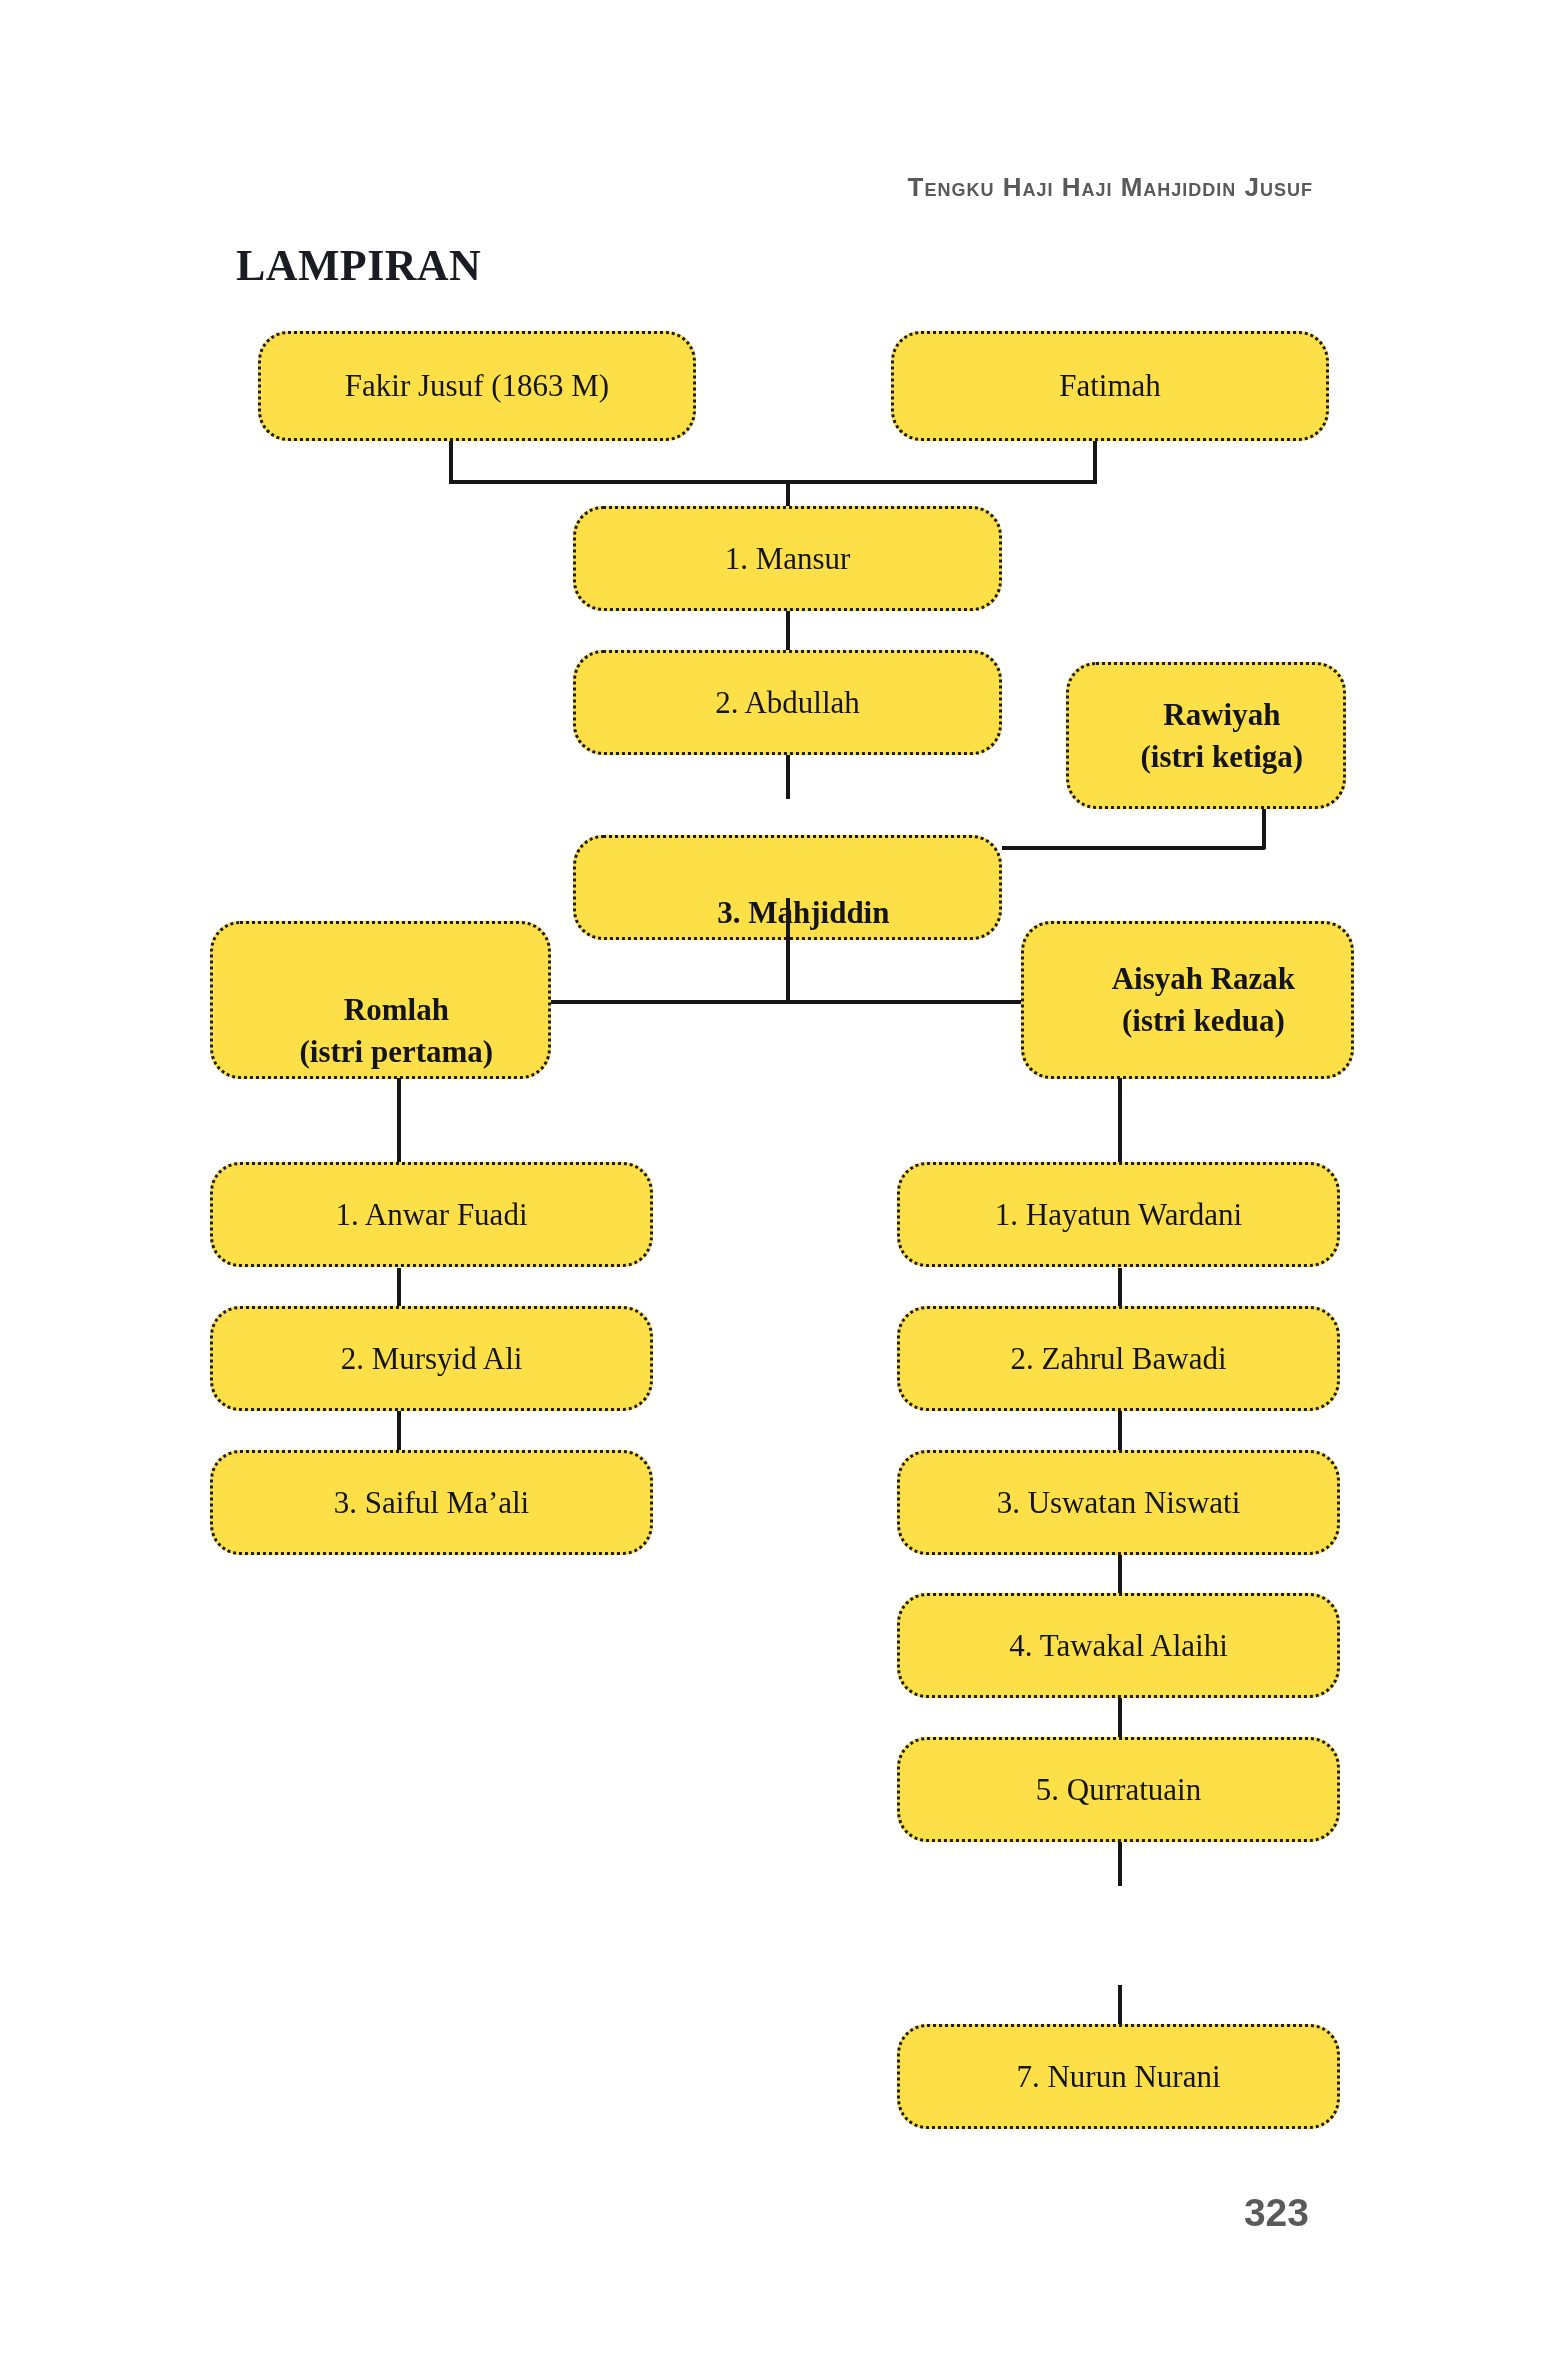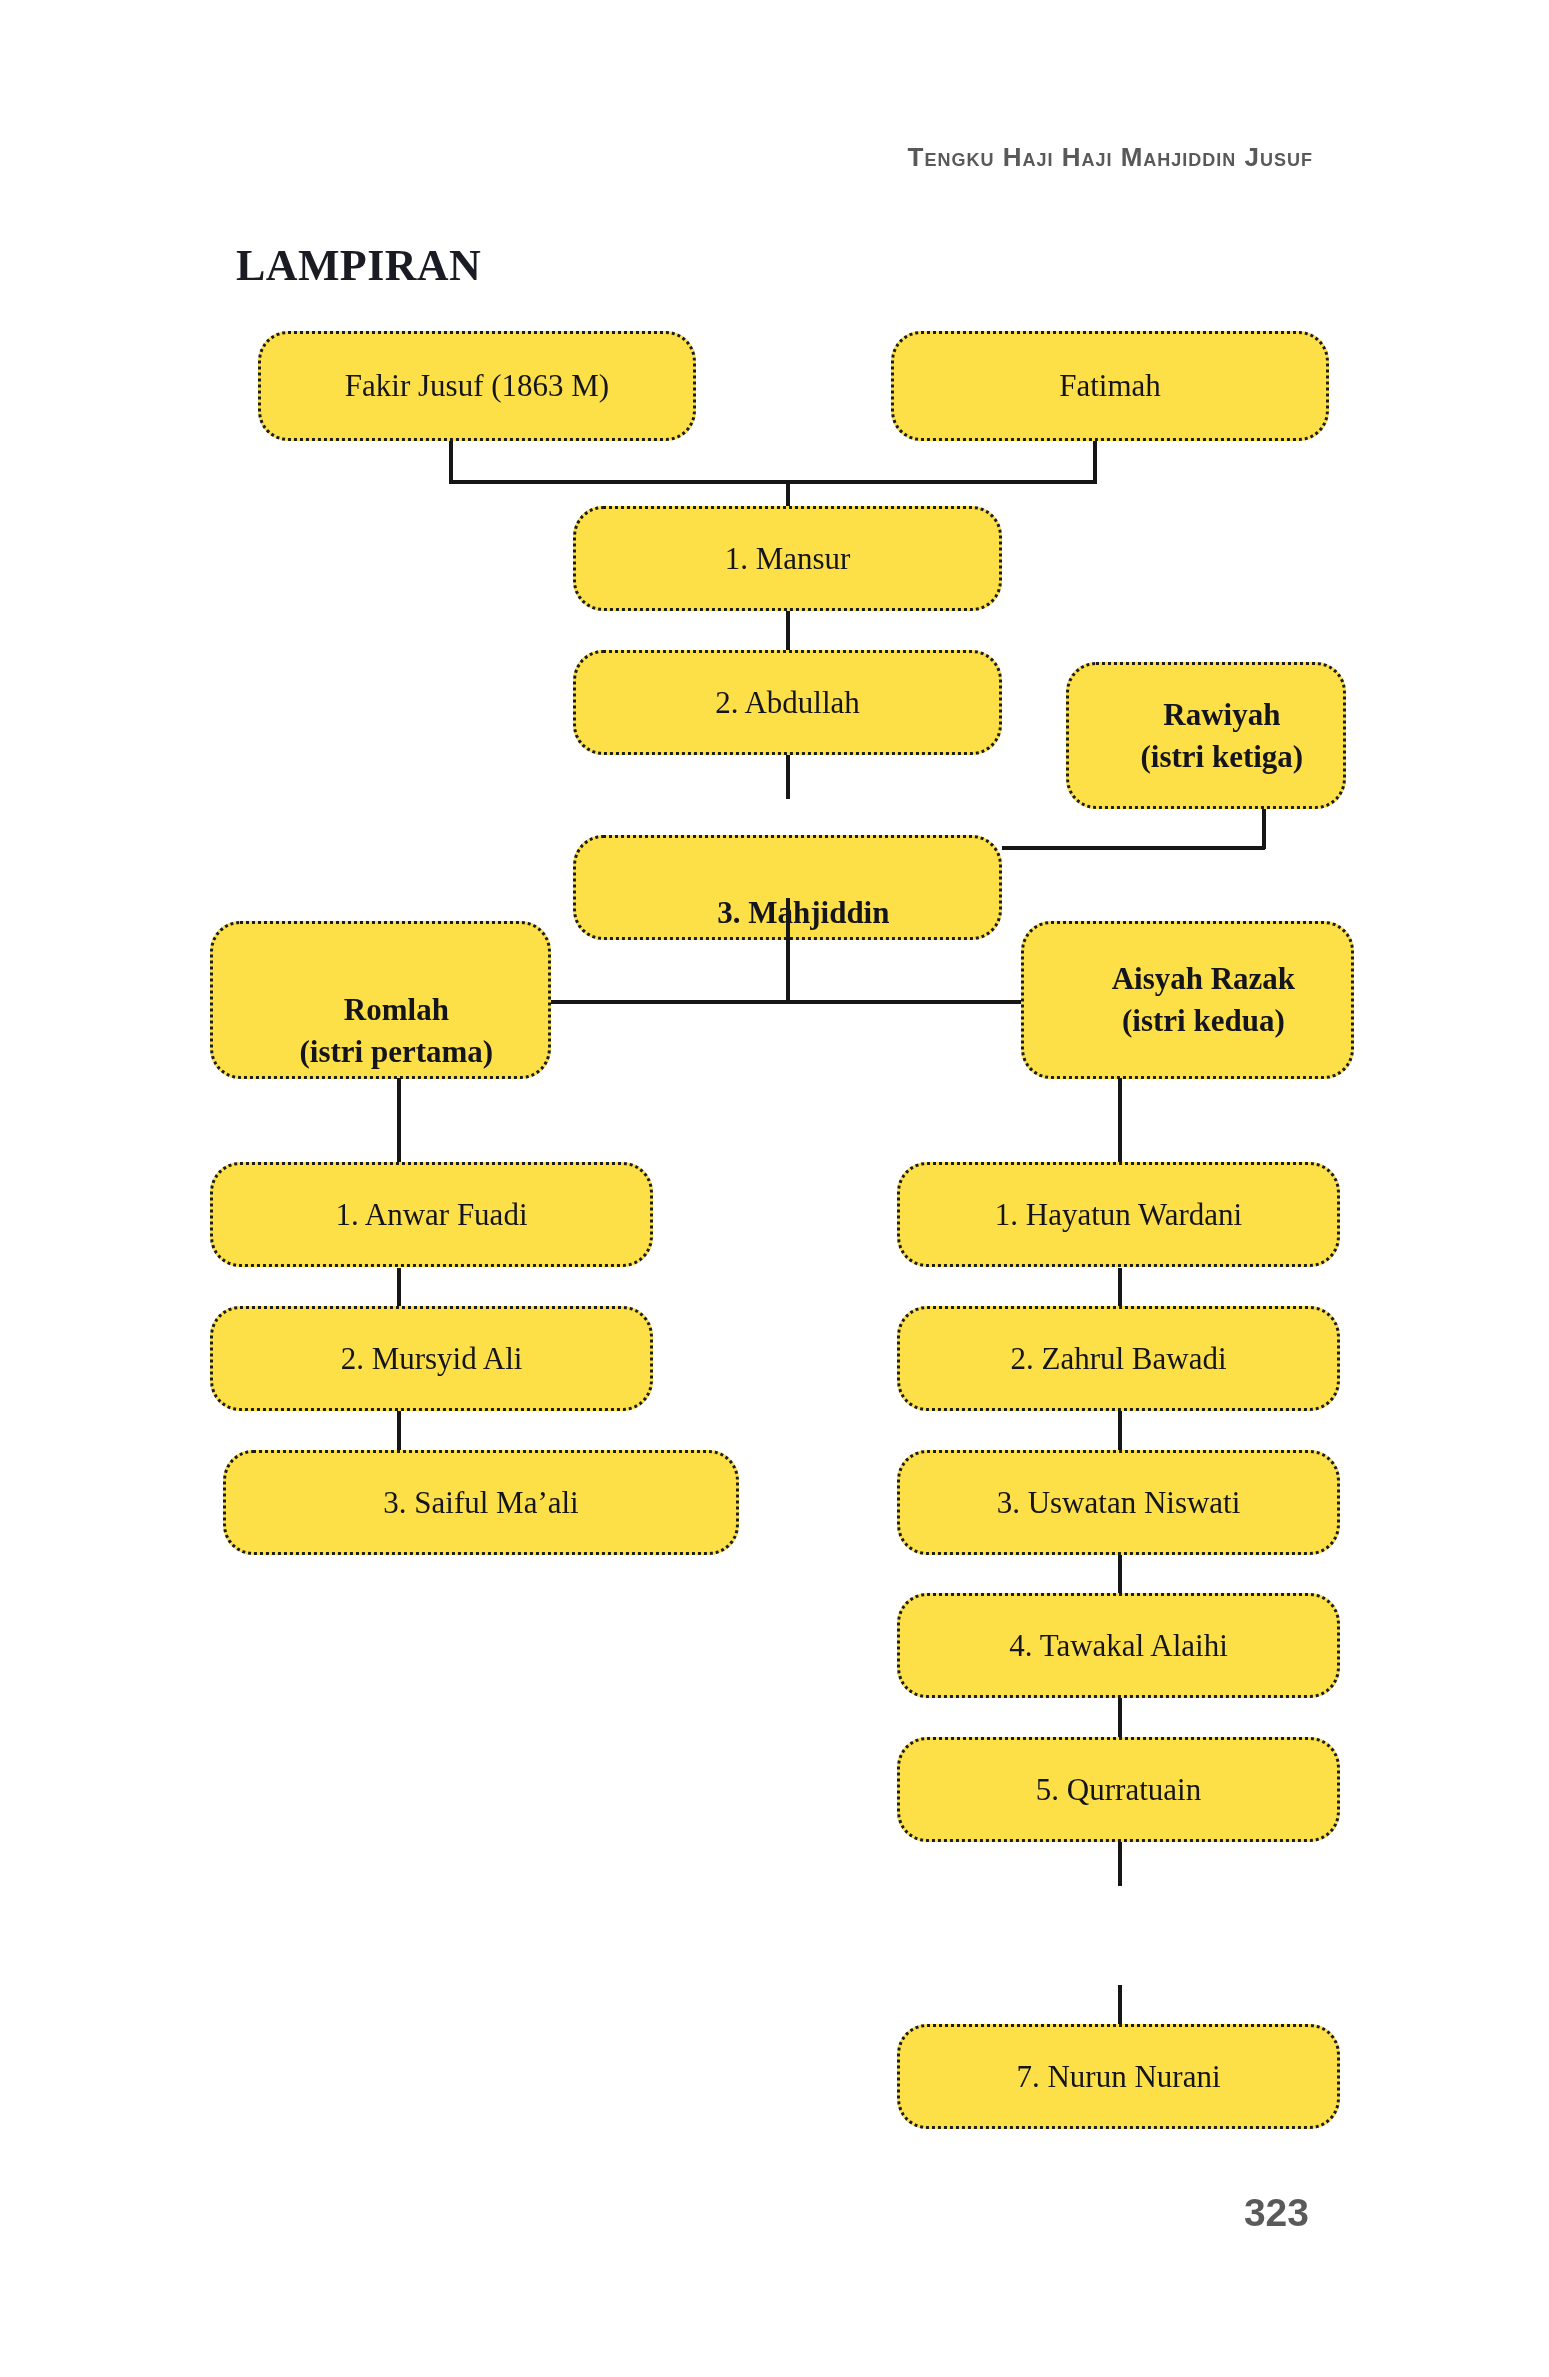--- a/index.html
+++ b/index.html
@@ -87,21 +87,21 @@
     background: #161616;
   }
   .conn.v { width: 3.5px; }
   .conn.h { height: 3.5px; }
 </style>
 </head>
 <body>
 
 <div id="page">
 
-  <div id="running-head" style="text-transform: none; font-variant: small-caps;">Tengku Haji Haji Mahjiddin Jusuf</div>
+  <div id="running-head" style="text-transform: none; font-variant: small-caps; margin-top: 30px;">Tengku Haji Haji Mahjiddin Jusuf</div>
 
   <div id="lampiran-title">LAMPIRAN</div>
 
   <div class="node" style="left:258px; top:331px; width:438px; height:110px;">
     <span class="lines">Fakir Jusuf (1863 M)</span>
   </div>
 
   <div class="node" style="left:891px; top:331px; width:438px; height:110px;">
     <span class="lines">Fatimah</span>
   </div>
@@ -158,21 +158,21 @@
   <div class="node" style="left:210px; top:1162px; width:443px; height:105px;">
     <span class="lines">1. Anwar Fuadi</span>
   </div>
   <div class="conn v" style="left:397px; top:1268px; height:44px;"></div>
 
   <div class="node" style="left:210px; top:1306px; width:443px; height:105px;">
     <span class="lines">2. Mursyid Ali</span>
   </div>
   <div class="conn v" style="left:397px; top:1411px; height:44px;"></div>
 
-  <div class="node" style="left:210px; top:1450px; width:516px; height:105px;margin-left:13px;">
+  <div class="node" style="left:210px; top:1450px; width:443px; height:105px;">
     <span class="lines">3. Saiful Ma’ali</span>
   </div>
 
   <div class="conn v" style="left:1118px; top:1078px; height:88px;"></div>
 
   <div class="node" style="left:897px; top:1162px; width:443px; height:105px;">
     <span class="lines">1. Hayatun Wardani</span>
   </div>
   <div class="conn v" style="left:1118px; top:1268px; height:44px;"></div>
 

